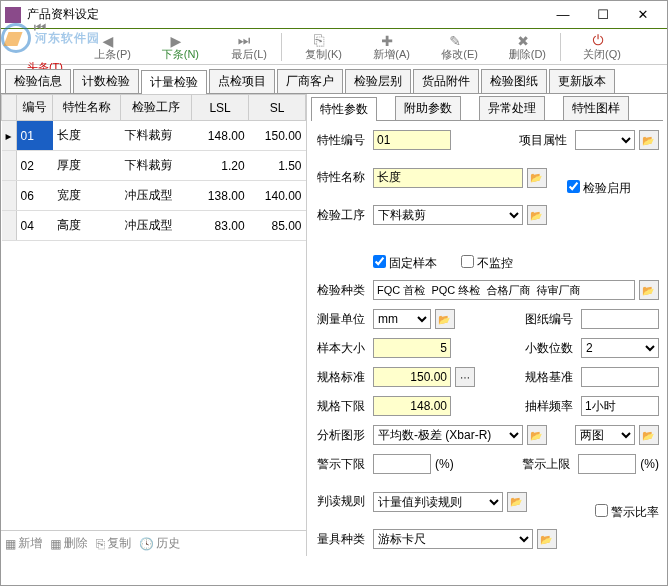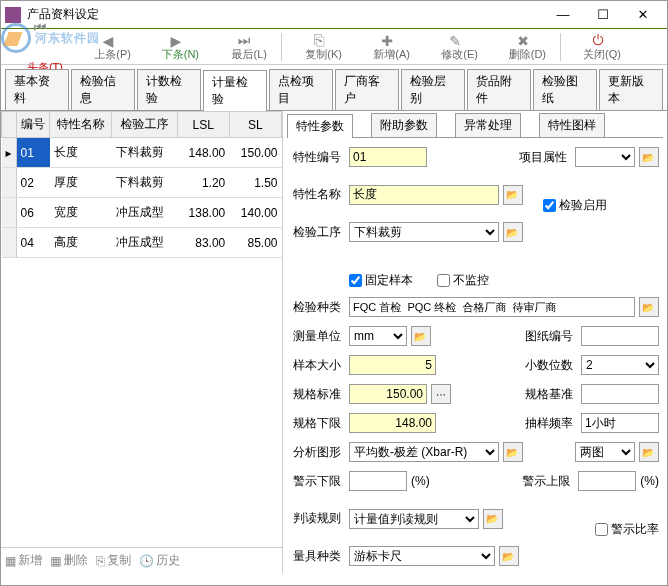--- a/index.html
+++ b/index.html
@@ -16,21 +16,21 @@
 .tbtn.active .lbl { color: #c00; margin-top: 26px; }
 .tbtn.green .lbl { color: #3a8a3a; }
 .sep { width: 1px; height: 28px; background: #ccc; margin: 0 2px; }
 .watermark { position: absolute; left: 0; top: 22px; font-size: 22px; font-weight: bold; color: rgba(30,120,200,0.4); z-index: 100; pointer-events: none; letter-spacing: 1px; display:flex; align-items:center;}
 .watermark .logo { width: 30px; height: 30px; border: 3px solid rgba(30,120,200,0.5); border-radius: 50%; margin-right: 4px; position: relative; }
 .watermark .logo::before { content:""; position:absolute; width:14px; height:14px; background:rgba(240,150,30,0.6); left:2px; top:6px; transform:skewX(-20deg);}
 .tabs { display: flex; border-bottom: 1px solid #999; padding: 4px 4px 0 4px; gap: 2px; }
 .tab { padding: 3px 8px; border: 1px solid #999; border-bottom: none; background: #f4f4f4; cursor: pointer; position: relative; }
 .tab.active { background: #fff; top: 1px; }
 .content { display: flex; height: calc(100% - 122px); }
-.left { width: 282px; border-right: 1px solid #ccc; display: flex; flex-direction: column; }
+.left { width: 306px; border-right: 1px solid #ccc; display: flex; flex-direction: column; }
 .grid { flex: 1; overflow: auto; }
 .grid table { border-collapse: collapse; width: 100%; }
 .grid th { background: #f0f0f0; border: 1px solid #ccc; padding: 4px 2px; font-weight: normal; text-align: center; }
 .grid td { border-bottom: 1px solid #ddd; padding: 6px 4px; text-align: left; }
 .grid td.num { text-align: right; padding-right: 4px;}
 .grid .rowhead { width: 14px; background: #f0f0f0; border-right: 1px solid #ccc; }
 .grid .sel { background: #1a5fc4; color: #fff; }
 .grid .arrow { color: #000; }
 .leftbar { height: 26px; display: flex; align-items: center; border-top: 1px solid #ccc; padding: 0 4px; gap: 8px; color: #888; }
 .leftbar .btn { display: flex; align-items: center; gap: 2px; }
@@ -39,21 +39,21 @@
 .rtab { padding: 3px 8px; border: 1px solid #999; border-bottom: none; background: #f4f4f4; position: relative; }
 .rtab.active { background: #fff; top: 1px; }
 .form { padding: 8px 4px; }
 .row { display: flex; align-items: center; margin-bottom: 7px; min-height: 22px; gap: 4px;}
 .lbl { width: 54px; text-align: right; padding-right: 4px; }
 .input { height: 20px; border: 1px solid #999; padding: 0 3px; background: #fff; }
 .input.yellow { background: #ffffcc; }
 .input.right { text-align: right; }
 .select { height: 20px; border: 1px solid #999; background: #fff; }
 .iconbtn { width: 20px; height: 20px; border: 1px solid #999; background: #f0f0f0; display: flex; align-items: center; justify-content: center; font-size: 10px; }
-.chk { display: flex; align-items: center; gap: 3px; margin-top: 22px; }
+.chk { display: flex; gap: 3px; margin-top: 22px; }
 .chk input { width: 13px; height: 13px; }
 </style>
 </head>
 <body>
 
 <div class="watermark">
     <span class="logo"></span>
     <span>河东软件园</span>
     <span style="color:rgba(80,160,60,0.6);font-size:16px;margin-left:-160px;">pc0359</span>
   </div>
@@ -101,21 +101,20 @@
       <span class="lbl">删除(D)</span>
     </div>
   <div class="sep"></div>
   <div class="tbtn">
       <span class="ico" style="color:#c0392b">⏻</span>
       <span class="lbl">关闭(Q)</span>
     </div>
 </div>
 
 <div class="tabs" id="main-tabs">
-    <div class="tab">基本资料</div>
     <div class="tab">检验信息</div>
     <div class="tab">计数检验</div>
     <div class="tab active">计量检验</div>
     <div class="tab">点检项目</div>
     <div class="tab">厂商客户</div>
     <div class="tab">检验层别</div>
     <div class="tab">货品附件</div>
     <div class="tab">检验图纸</div>
     <div class="tab">更新版本</div>
   </div>
@@ -276,21 +275,21 @@
         <select class="select" style="width:130px"><option>计量值判读规则</option></select>
         <div class="iconbtn">📂</div>
         <span style="flex:1"></span>
         <label class="chk">
             <input type="checkbox" style="">
             <span>警示比率</span>
           </label>
       </div>
       <div class="row">
         <span class="lbl">量具种类</span>
-        <select class="select" style="width:146px"><option>游标卡尺</option></select>
+        <select class="select" style="width:160px"><option>游标卡尺</option></select>
         <div class="iconbtn">📂</div>
       </div>
       <div class="row">
         <span class="lbl">检验要求</span>
         <input class="input" style="flex: 1 1 0%;">
       </div>
     </div>
   </div>
 </div>
 

